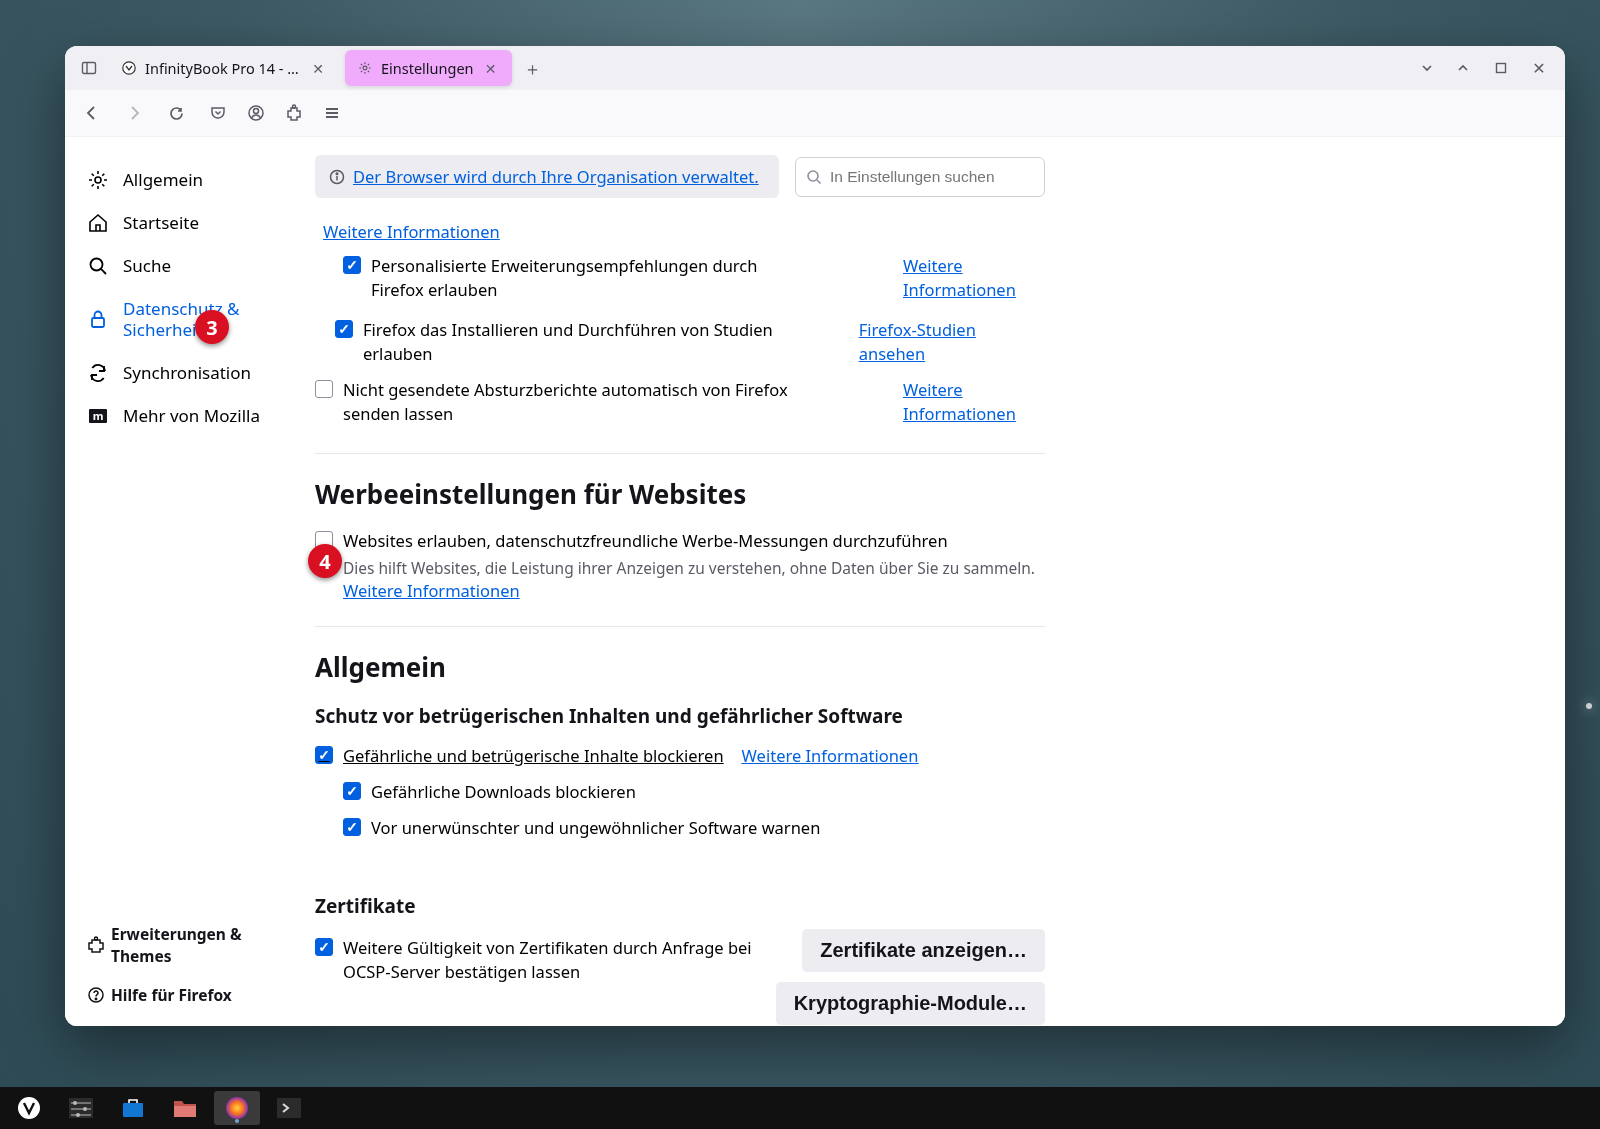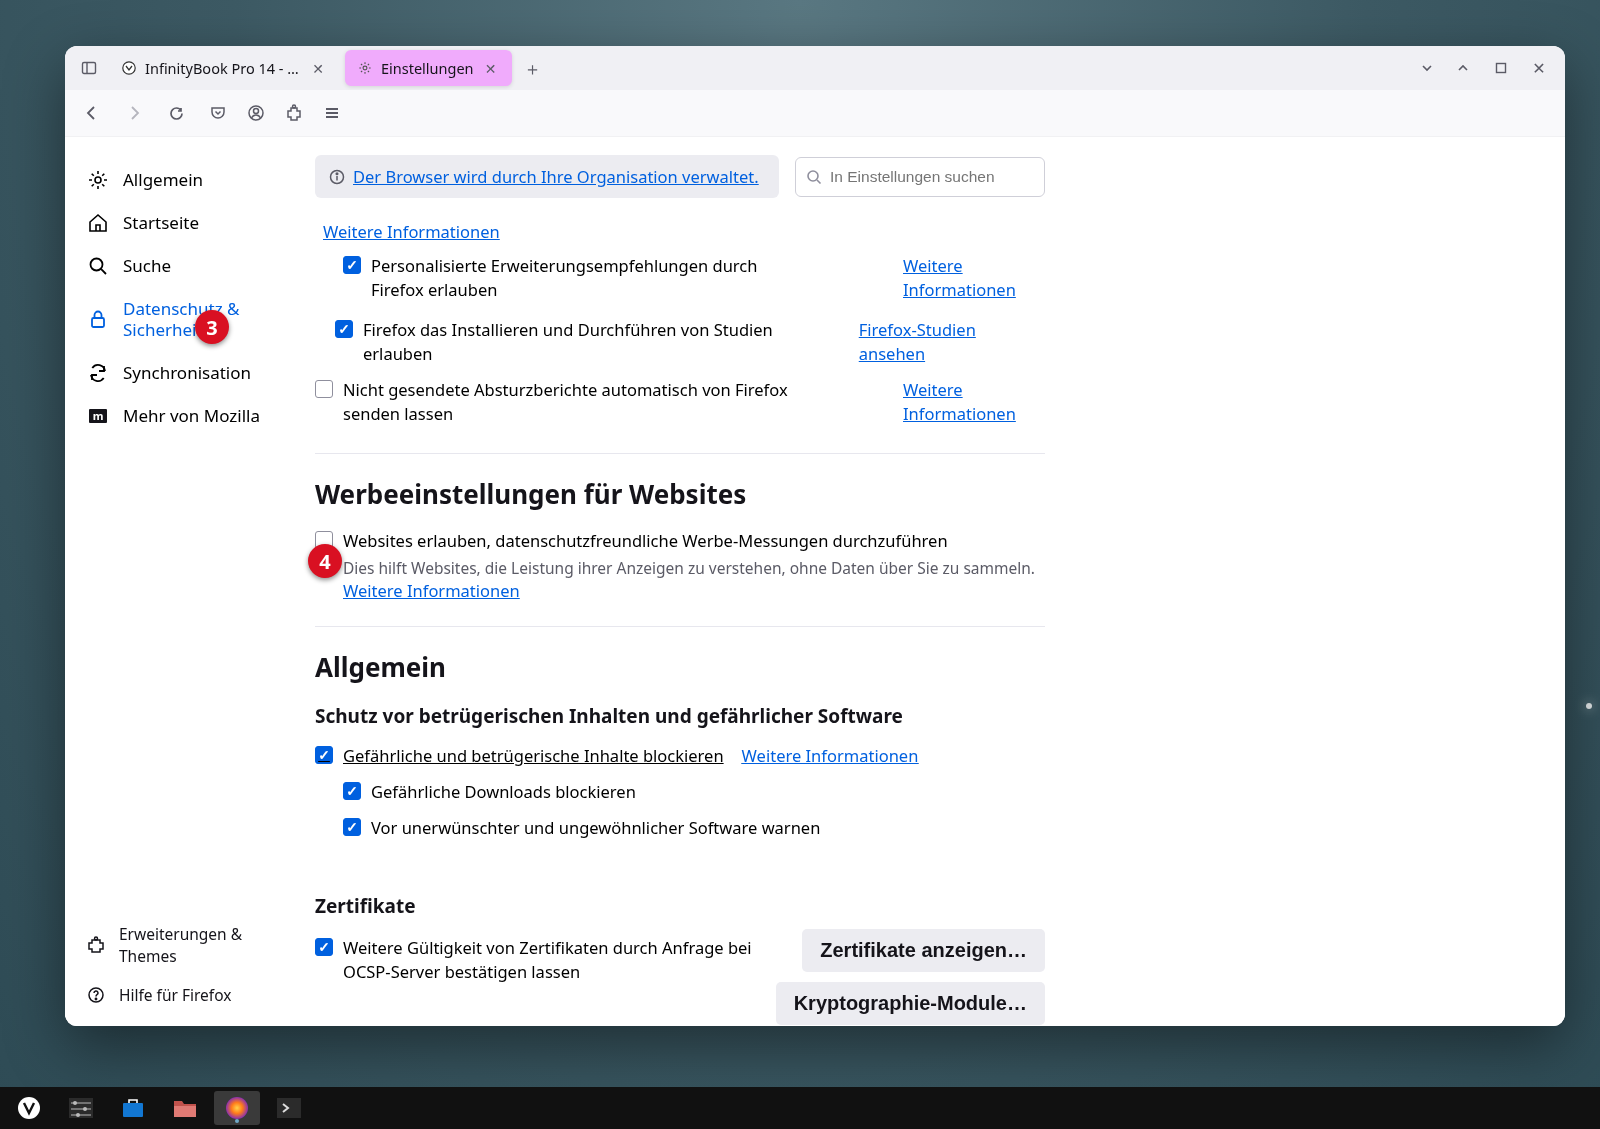--- a/index.html
+++ b/index.html
@@ -38,21 +38,21 @@
   .addr .star { color:#5b5b66; cursor:pointer; }
   .right-icons { display:flex; gap:4px; }
 
   .content { flex:1; display:flex; overflow:hidden; background:#fff; }
   .sidebar { width: 240px; padding: 22px 0 12px 0; display:flex; flex-direction:column; gap:1px; font-size:17px; }
   .sidebar .cat { display:flex; align-items:center; gap:14px; padding: 10px 14px 10px 22px; color:#000000; cursor:pointer; border-radius:4px; position:relative; }
   .sidebar .cat.selected { color:#0060df; }
   .sidebar .cat .ico { width:22px; height:22px; display:flex; align-items:center; justify-content:center; color:currentColor; }
   .sidebar .cat .lbl { line-height:1.25; }
   .sidebar-spacer { flex:1; }
-  .sidebar .footer-item { display:flex; align-items:center; gap:14px; padding: 8px 14px 8px 22px; font-size:15.5px; color:#15141a; cursor:pointer; }
+  .sidebar .footer-item { display:flex; align-items:center; gap:6px; padding: 8px 14px 8px 22px; font-size:15.5px; color:#15141a; cursor:pointer;font-weight:bold; }
 
   .main { flex:1; display:flex; justify-content:flex-start; overflow-y:auto; }
   .main-inner { width: 730px; margin-left: 10px; padding: 0 0 20px 0; }
 
   .topband { display:flex; gap:16px; margin: 18px 0 22px 0; align-items:center; }
   .banner { flex:1; background:#ececf1; border-radius:6px; padding: 10px 14px; display:flex; align-items:center; gap:8px; font-size:15px; }
   .banner a { color:#0060df; text-decoration:underline; cursor:pointer; }
   .banner .info { color:#5b5b66; }
   .searchbox { width:250px; height:40px; border:1px solid #cfcfd8; border-radius:6px; display:flex; align-items:center; padding:0 10px; gap:8px; color:#8f8f9d; font-size:15.5px; background:#fff; }
   .searchbox input { border:none; outline:none; flex:1; font-size:15.5px; background:transparent; }

